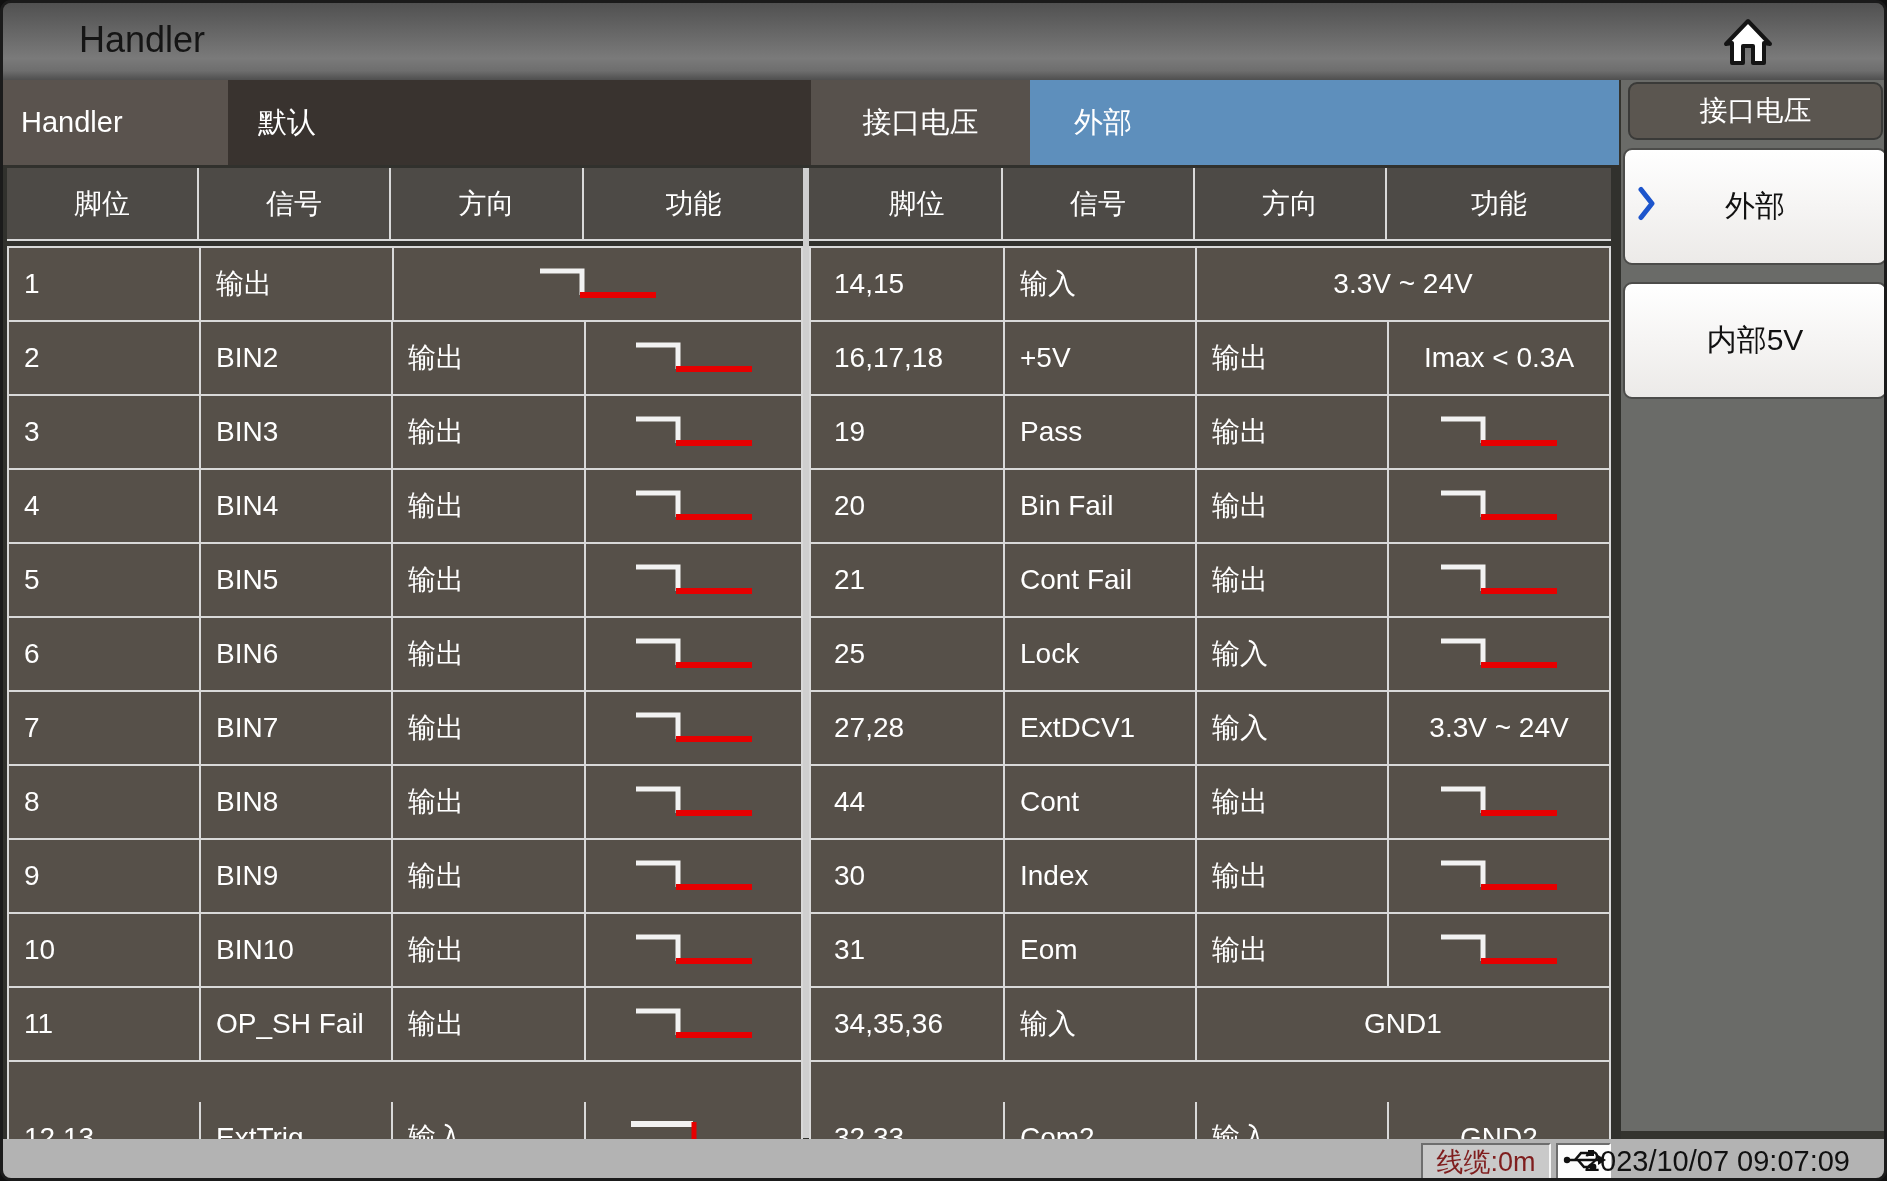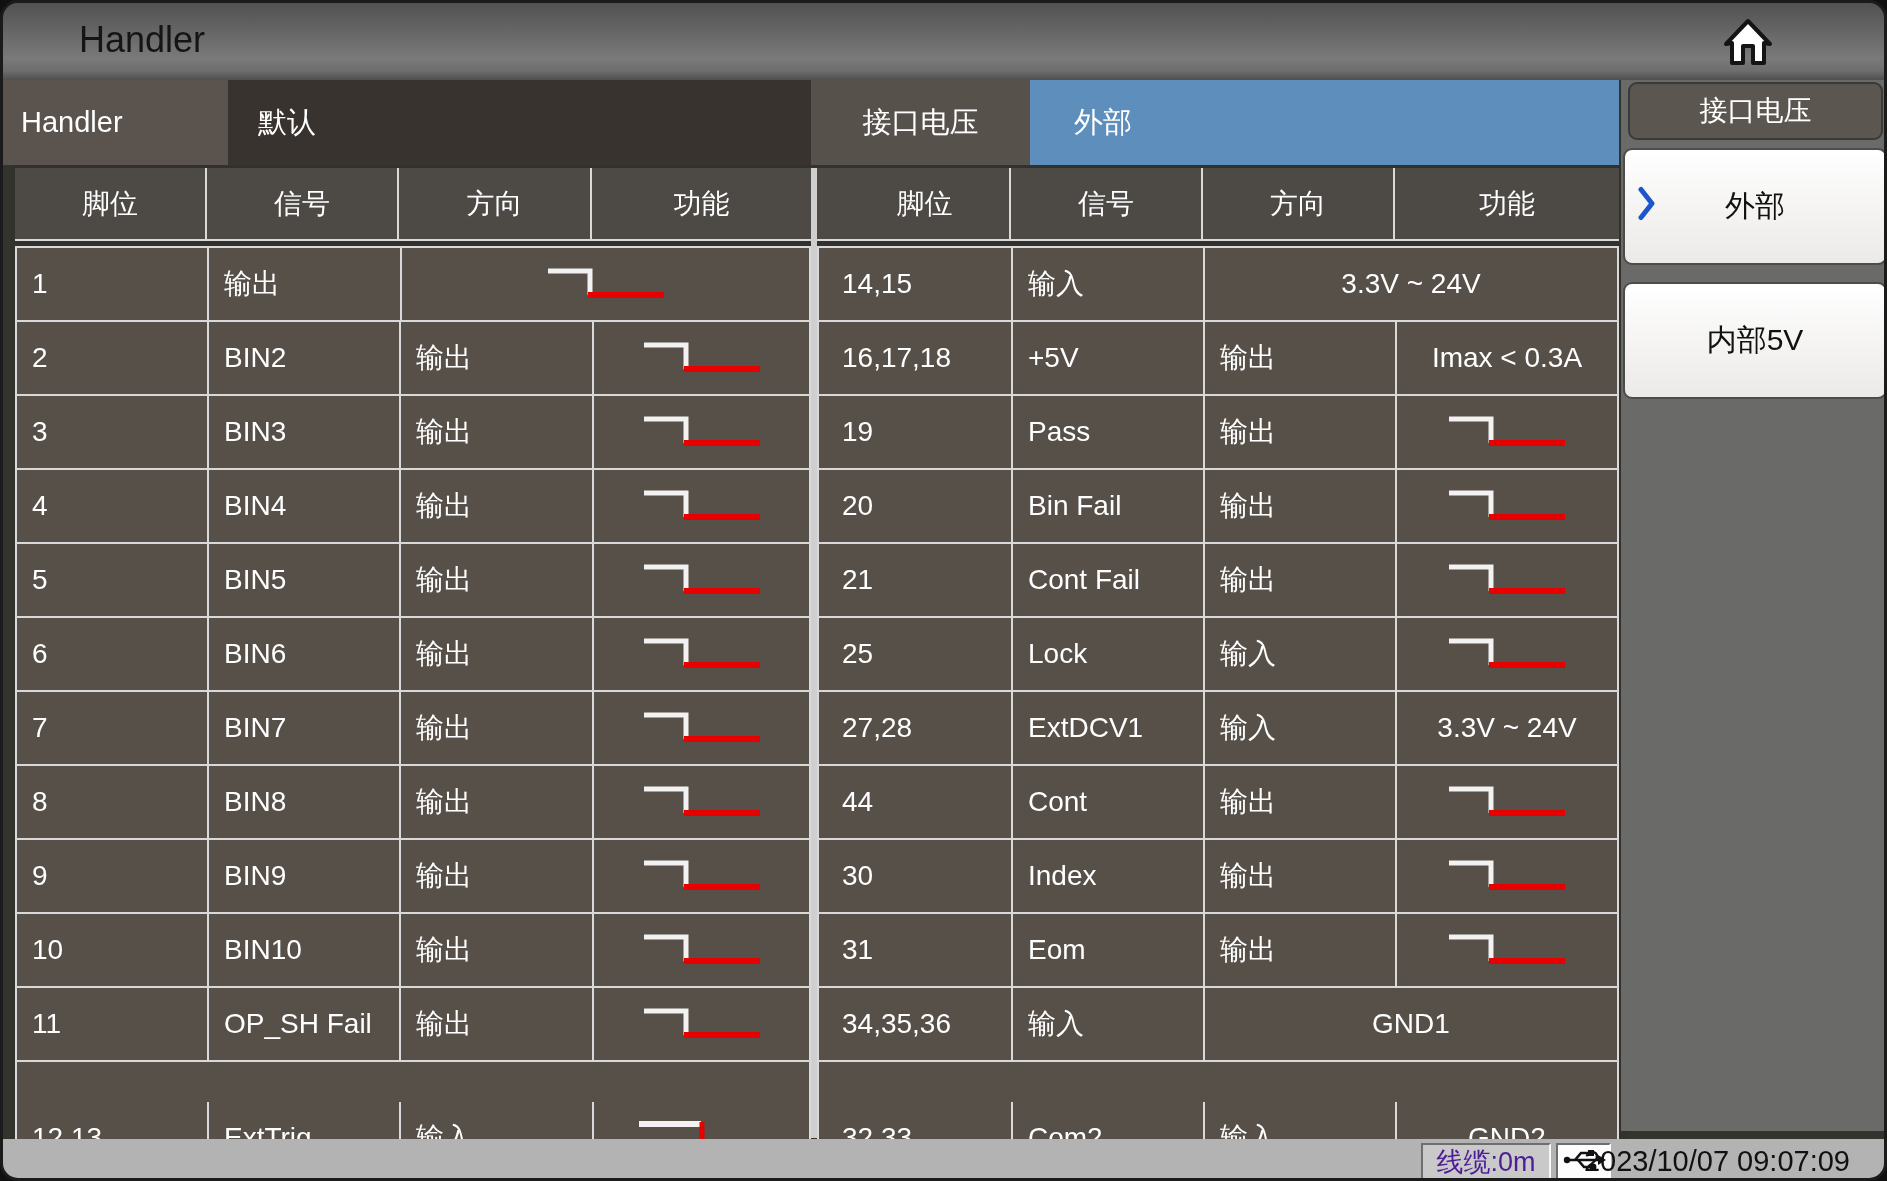--- a/index.html
+++ b/index.html
@@ -1,34 +1,34 @@
 <!DOCTYPE html>
 <html><head>
 <meta charset="utf-8">
 <style>
   html,body{margin:0;padding:0;background:#101010;}
   *{box-sizing:border-box;font-family:"Liberation Sans",sans-serif;}
-  .screen{position:relative;width:1887px;height:1181px;background:#34342f;border:3px solid #1b1b1b;border-radius:18px;overflow:hidden;}
+  .screen{position:relative;width:1887px;height:1181px;background:#34342f;border:3px solid #1b1b1b;border-radius:11px;overflow:hidden;}
 
   
   .titlebar{position:absolute;top:0;left:0;width:100%;height:77px;
     background:linear-gradient(180deg,#515151 0%,#7a7a7a 72%,#6e6e6e 88%,#4f4f4f 100%);}
   .title{position:absolute;left:76px;top:0;line-height:74px;font-size:36px;color:#151515;}
   .home-btn{position:absolute;right:108px;top:14px;width:56px;height:52px;cursor:pointer;background:none;border:none;padding:0;}
 
   
   .param-bar{position:absolute;top:77px;left:0;width:1616px;height:85px;display:flex;}
   .pcell{height:85px;color:#fff;font-size:29px;display:flex;align-items:center;}
   .p-handler{width:225px;background:#5a534e;padding-left:18px;}
   .p-default{width:583px;background:#39332f;padding-left:30px;}
   .p-vlabel{width:219px;background:#57514c;justify-content:center;}
   .p-vvalue{width:589px;background:#5e8fbc;padding-left:44px;}
 
   
-  .table-area{position:absolute;top:162px;left:8px;width:1618px;height:974px;background:#31312d;}
+  .table-area{position:absolute;top:162px;left:0;width:1618px;height:974px;background:#31312d;}
   .vdivider{position:absolute;left:800px;top:3px;width:6px;height:970px;background:#cfcfcf;}
   .ptable{position:absolute;top:3px;}
   .t-left{left:4px;width:796px;--w0:192px;--w1:192px;--w2:193px;}
   .t-right{left:806px;width:802px;--w0:194px;--w1:192px;--w2:192px;}
   .thead{display:flex;height:73px;border-bottom:2px solid #d9d9d9;}
   .hcell{background:#4d4a46;color:#fff;font-size:28px;display:flex;align-items:center;justify-content:center;border-right:2px solid #d9d9d9;}
   .hcell:last-child{border-right:none;}
   .tbody{margin-top:5px;border:2px solid #d9d9d9;background:#565049;}
   .trow{display:flex;height:74px;border-bottom:2px solid #d9d9d9;}
   .trow:last-child{border-bottom:none;height:72px;margin-top:40px;}
@@ -44,21 +44,21 @@
     border:2px solid #3a3a38;border-radius:9px;color:#fff;font-size:28px;display:flex;align-items:center;justify-content:center;}
   .side-btn{position:absolute;left:2px;width:264px;height:117px;background:linear-gradient(180deg,#ffffff,#eceae8);
     border:2px solid #4c4c4a;border-radius:9px;color:#111;font-size:30px;display:flex;align-items:center;justify-content:center;cursor:pointer;padding:0;}
   .btn-ext{top:68px;} .btn-int{top:202px;}
   .chev{position:absolute;left:12px;top:50%;transform:translateY(-50%);}
 
   
   .statusbar{position:absolute;top:1136px;left:0;width:100%;height:45px;background:#b3b3b3;}
   .cable-badge{position:absolute;left:1418px;top:4px;width:130px;height:37px;background:#c9c9c9;
     border-top:2px solid #6e6e6e;border-left:2px solid #6e6e6e;border-bottom:2px solid #f7f7f7;border-right:2px solid #f7f7f7;
-    color:#4c1d95;font-size:27px;display:flex;align-items:center;justify-content:center;}
+    color:#7f1d1d;font-size:27px;display:flex;align-items:center;justify-content:center;}
   .usb-box{position:absolute;left:1553px;top:4px;width:55px;height:37px;background:#fdfdfd;
     border-top:2px solid #6e6e6e;border-left:2px solid #6e6e6e;border-bottom:2px solid #ffffff;border-right:2px solid #ffffff;
     display:flex;align-items:center;justify-content:center;}
   .clock{position:absolute;right:34px;top:0;height:45px;line-height:45px;color:#111;font-size:29px;}
 </style>
 </head>
 <body>
 
 <div class="screen">
 

